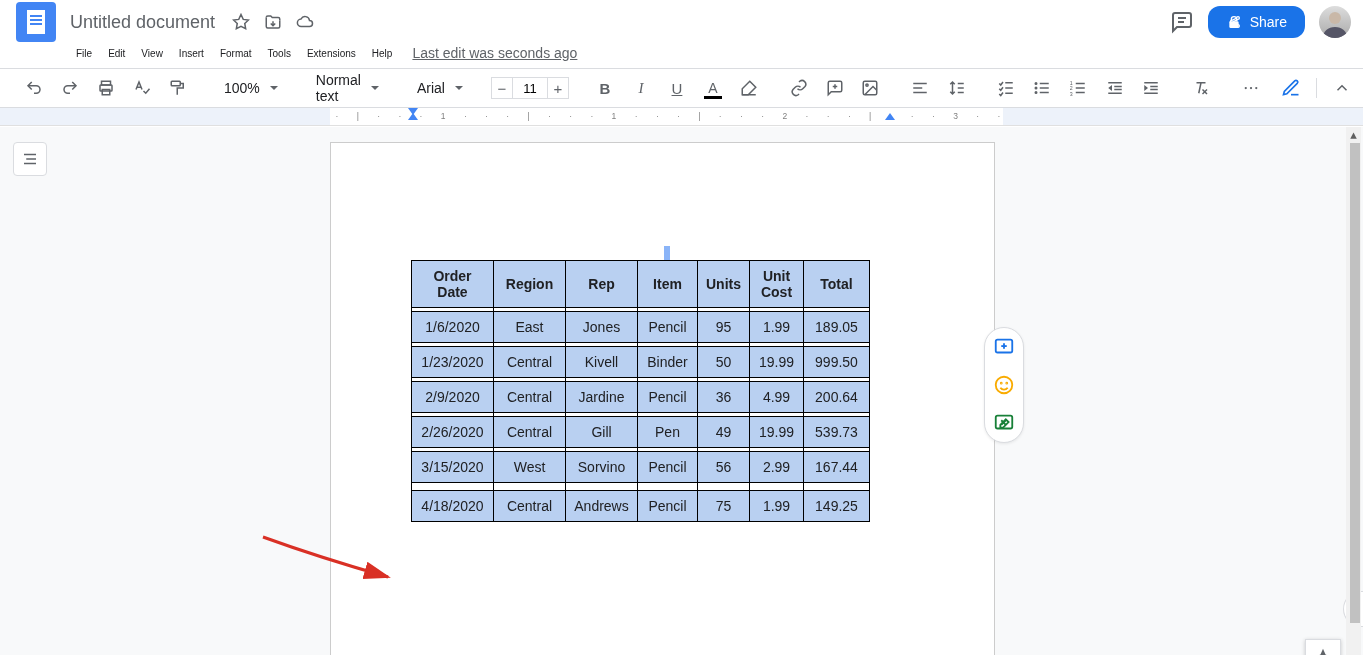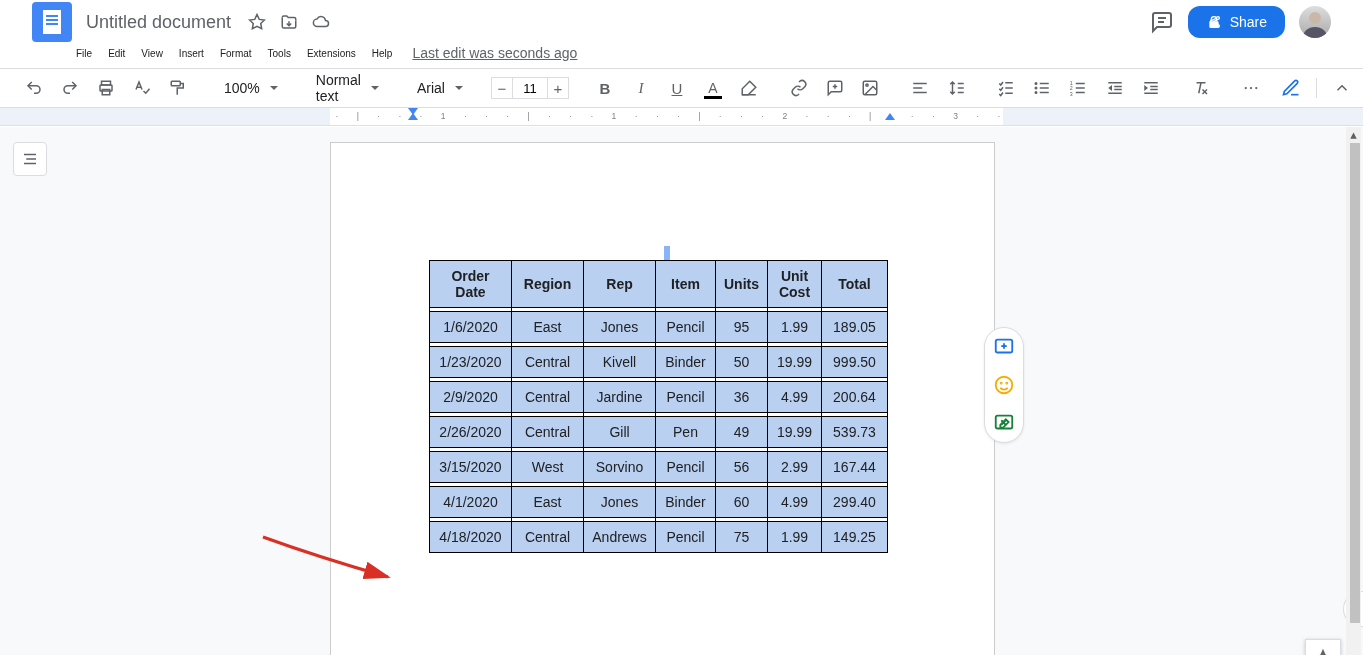--- a/index.html
+++ b/index.html
@@ -1,19 +1,19 @@
 <!DOCTYPE html>
 <html><head>
 <meta charset="utf-8">
 <style>
   * { box-sizing: border-box; margin: 0; padding: 0; }
   body { font-family: Arial, sans-serif; font-size: 13px; color: #202124; background: #fff; overflow: hidden; }
   
   
-  .titlebar { display: flex; align-items: center; height: 40px; padding: 4px 32px 0 16px; gap: 8px; margin-left: 16px; }
+  .titlebar { display: flex; align-items: center; height: 40px; padding: 4px 12px 0 16px; gap: 8px; }
   .doc-icon { width: 40px; height: 40px; background: #4285f4; border-radius: 4px; display:flex; align-items:center; justify-content:center; }
   .doc-icon-inner { width: 18px; height: 24px; background: #fff; position: relative; }
   .doc-icon-inner::before { content:''; position:absolute; left:3px; right:3px; top:5px; height:2px; background:#4285f4; box-shadow: 0 4px 0 #4285f4, 0 8px 0 #4285f4; }
   .doc-title { font-size: 18px; color: #5f6368; padding: 2px 6px; }
   .title-icon { color:#5f6368; width:24px; height:24px; display:flex;align-items:center;justify-content:center; cursor:pointer; border-radius:4px;}
   .header-right { margin-left:auto; display:flex; align-items:center; gap:14px; }
   .share-btn { background:#1a73e8; color:white; font-weight:500; font-size:14px; padding:8px 18px; border-radius:12px; display:flex; align-items:center; gap:8px; cursor:pointer;}
   .avatar { width:32px; height:32px; border-radius:50%; background: linear-gradient(#ddd,#aaa); overflow:hidden; display:flex;align-items:flex-end;justify-content:center;}
   .avatar svg{width:32px;height:32px;}
   .comment-history-icon { color:#5f6368; cursor:pointer;}
@@ -55,21 +55,21 @@
   .page { position:absolute; left:330px; top:15px; width:665px; height:520px; background:#fff; border:1px solid #ccc; }
   .left-gutter { position:absolute; left:13px; top:15px; width:54px;}
   .outline-btn{ width:34px; height:34px; border:1px solid #dadce0; border-radius:4px; display:flex; align-items:center; justify-content:center; color:#5f6368; cursor:pointer; background:#fff;}
   .scroll-v { position:absolute; right:2px; top:0; bottom:0; width:15px; background:#f1f1f1;}
   .scroll-thumb { position:absolute; right:1px; top:2px; width:10px; height:200px; background:#c1c1c1; border-radius:0;}
   .scroll-arrow { position:absolute; right:0; width:15px; height:15px; display:flex; align-items:center; justify-content:center; color:#606060;}
   
   .cursor-blink { position:absolute; left:333px; top:103px; width:6px; height:15px; background:#8ab4f8;}
   
   
-  .doc-table-wrap{ position:absolute; left:98px; top:117px; }
+  .doc-table-wrap{ position:absolute; left:80px; top:117px; }
   table.doc-table{ border-collapse:collapse; font-size:14px; text-align:center;}
   table.doc-table th, table.doc-table td{ border:1px solid #000; padding:7px 8px; background:#b9d0f1;}
   table.doc-table th{ font-weight:bold;}
   table.doc-table td.spacer, table.doc-table th.spacer-top{ height:4px; padding:0; background:#fff; border-left:1px solid #000; border-right:1px solid #000; border-top:none; border-bottom:none;}
   .col-date{width:82px;} .col-region{width:72px;} .col-rep{width:72px;} .col-item{width:60px;} .col-units{width:50px;} .col-cost{width:54px;margin-top:8px;} .col-total{width:66px;}
   
   
   .side-pill { position:absolute; left:984px; top:200px; width:40px; background:#fff; border:1px solid #dadce0; border-radius:20px; padding:8px 0; display:flex; flex-direction:column; align-items:center; gap:16px; box-shadow:0 1px 3px rgba(0,0,0,0.08);}
   .side-pill .p-icon{ width:22px; height:22px; cursor:pointer; display:flex; align-items:center; justify-content:center;}
   
@@ -477,29 +477,20 @@
                 <td>167.44</td>
               </tr>
               <tr>
                 <td class="spacer"></td>
                 <td class="spacer"></td>
                 <td class="spacer"></td>
                 <td class="spacer"></td>
                 <td class="spacer"></td>
                 <td class="spacer"></td>
                 <td class="spacer"></td>
-              </tr>
-              <tr>
-                <td>4/1/2020</td>
-                <td>East</td>
-                <td>Jones</td>
-                <td>Binder</td>
-                <td>60</td>
-                <td>4.99</td>
-                <td>299.40</td>
               </tr>
               <tr>
                 <td class="spacer"></td>
                 <td class="spacer"></td>
                 <td class="spacer"></td>
                 <td class="spacer"></td>
                 <td class="spacer"></td>
                 <td class="spacer"></td>
                 <td class="spacer"></td>
               </tr>

